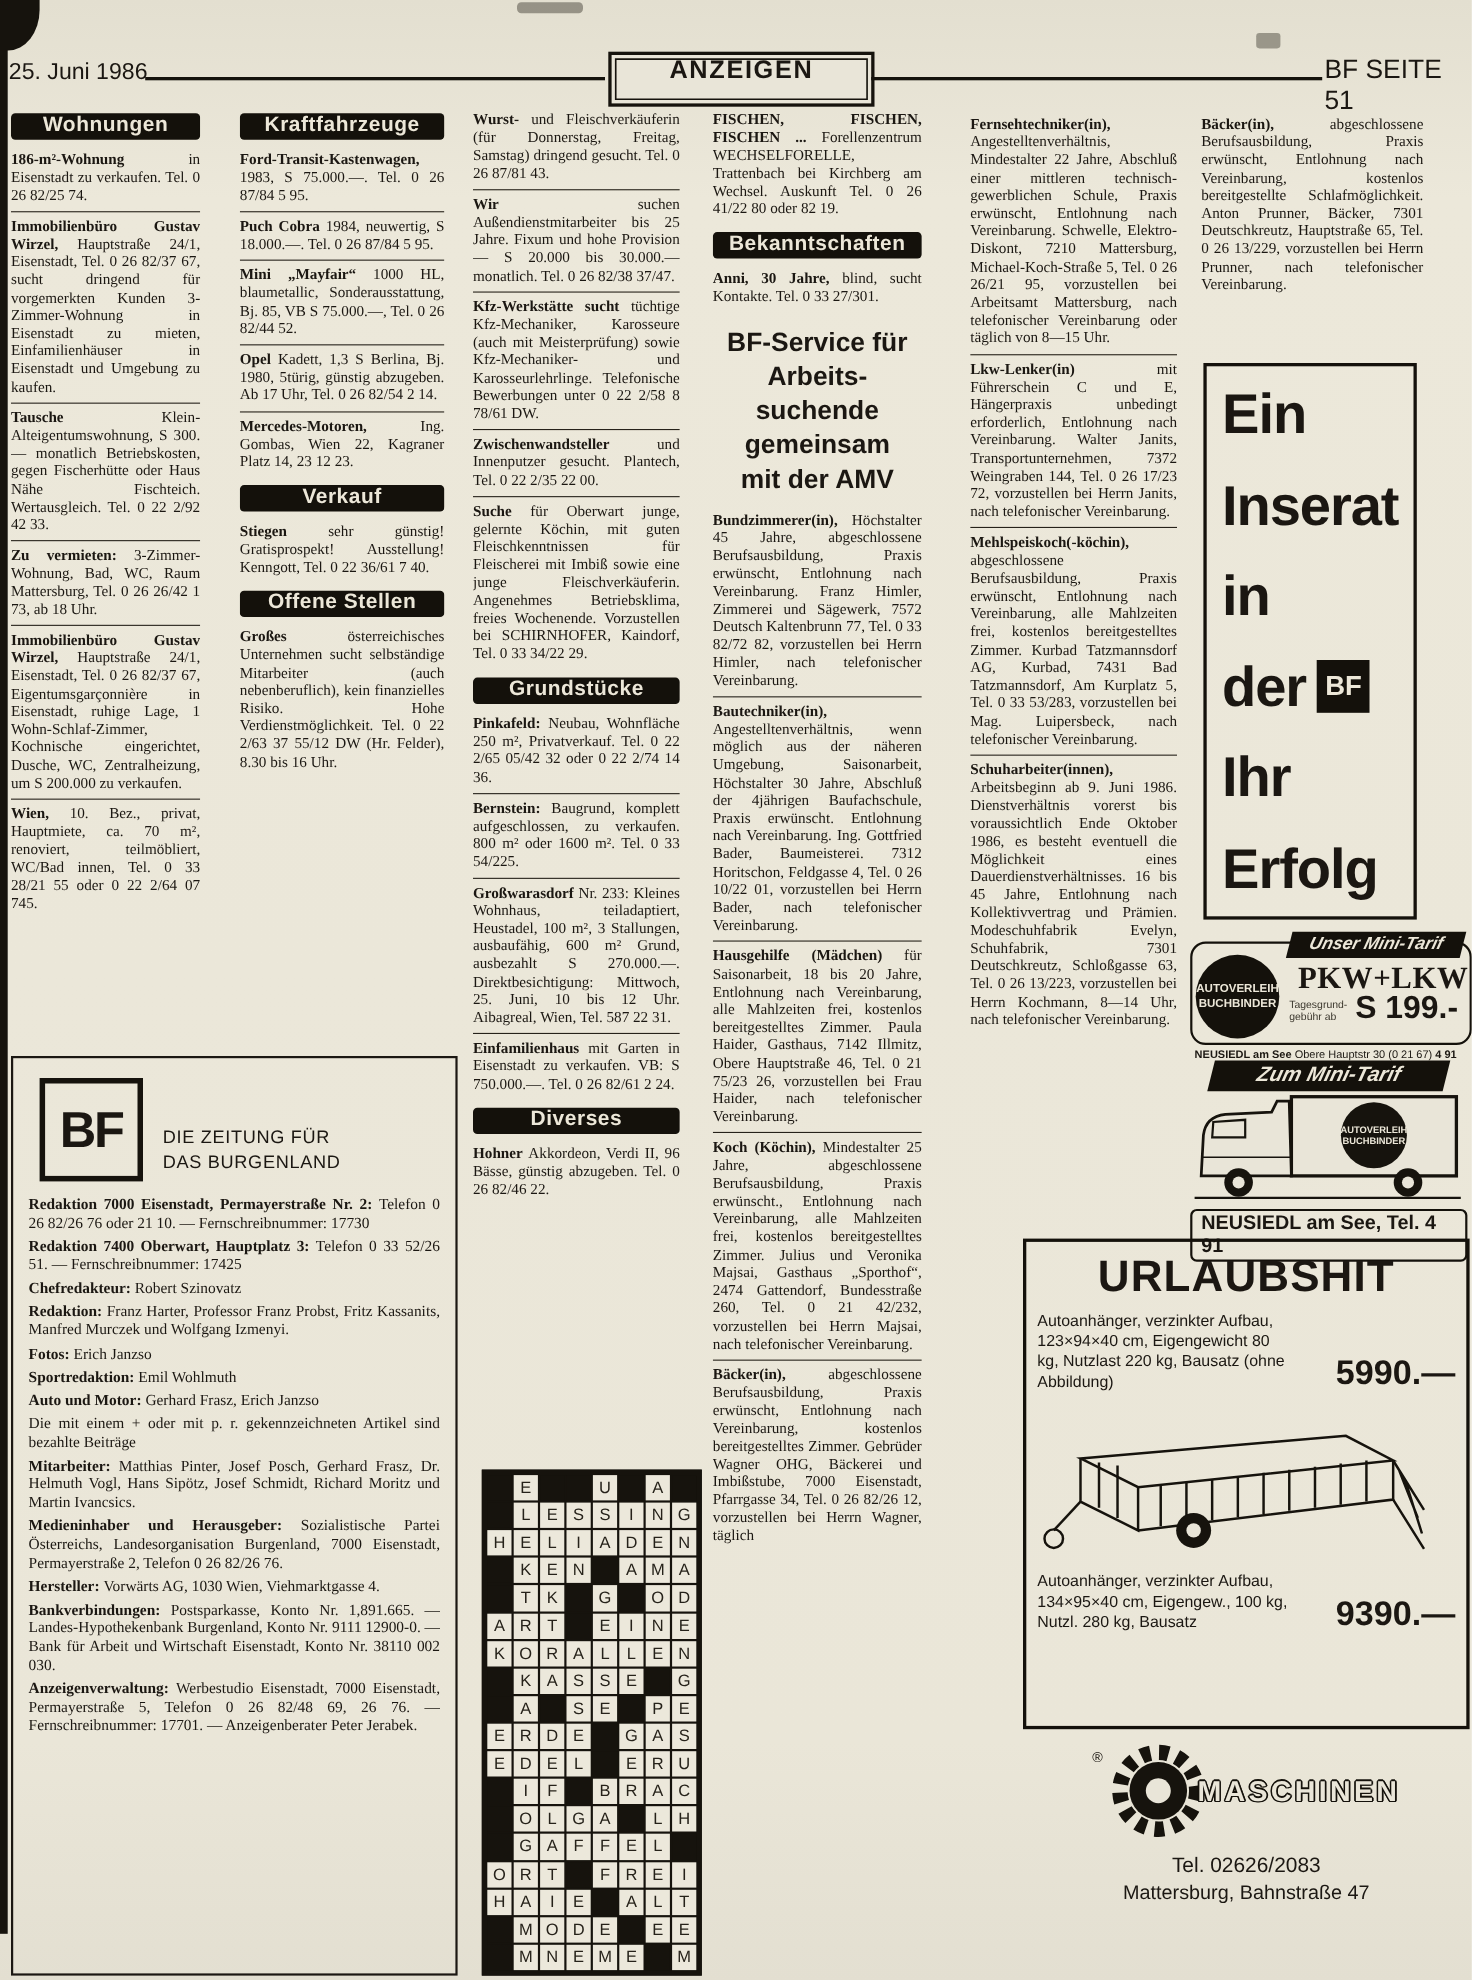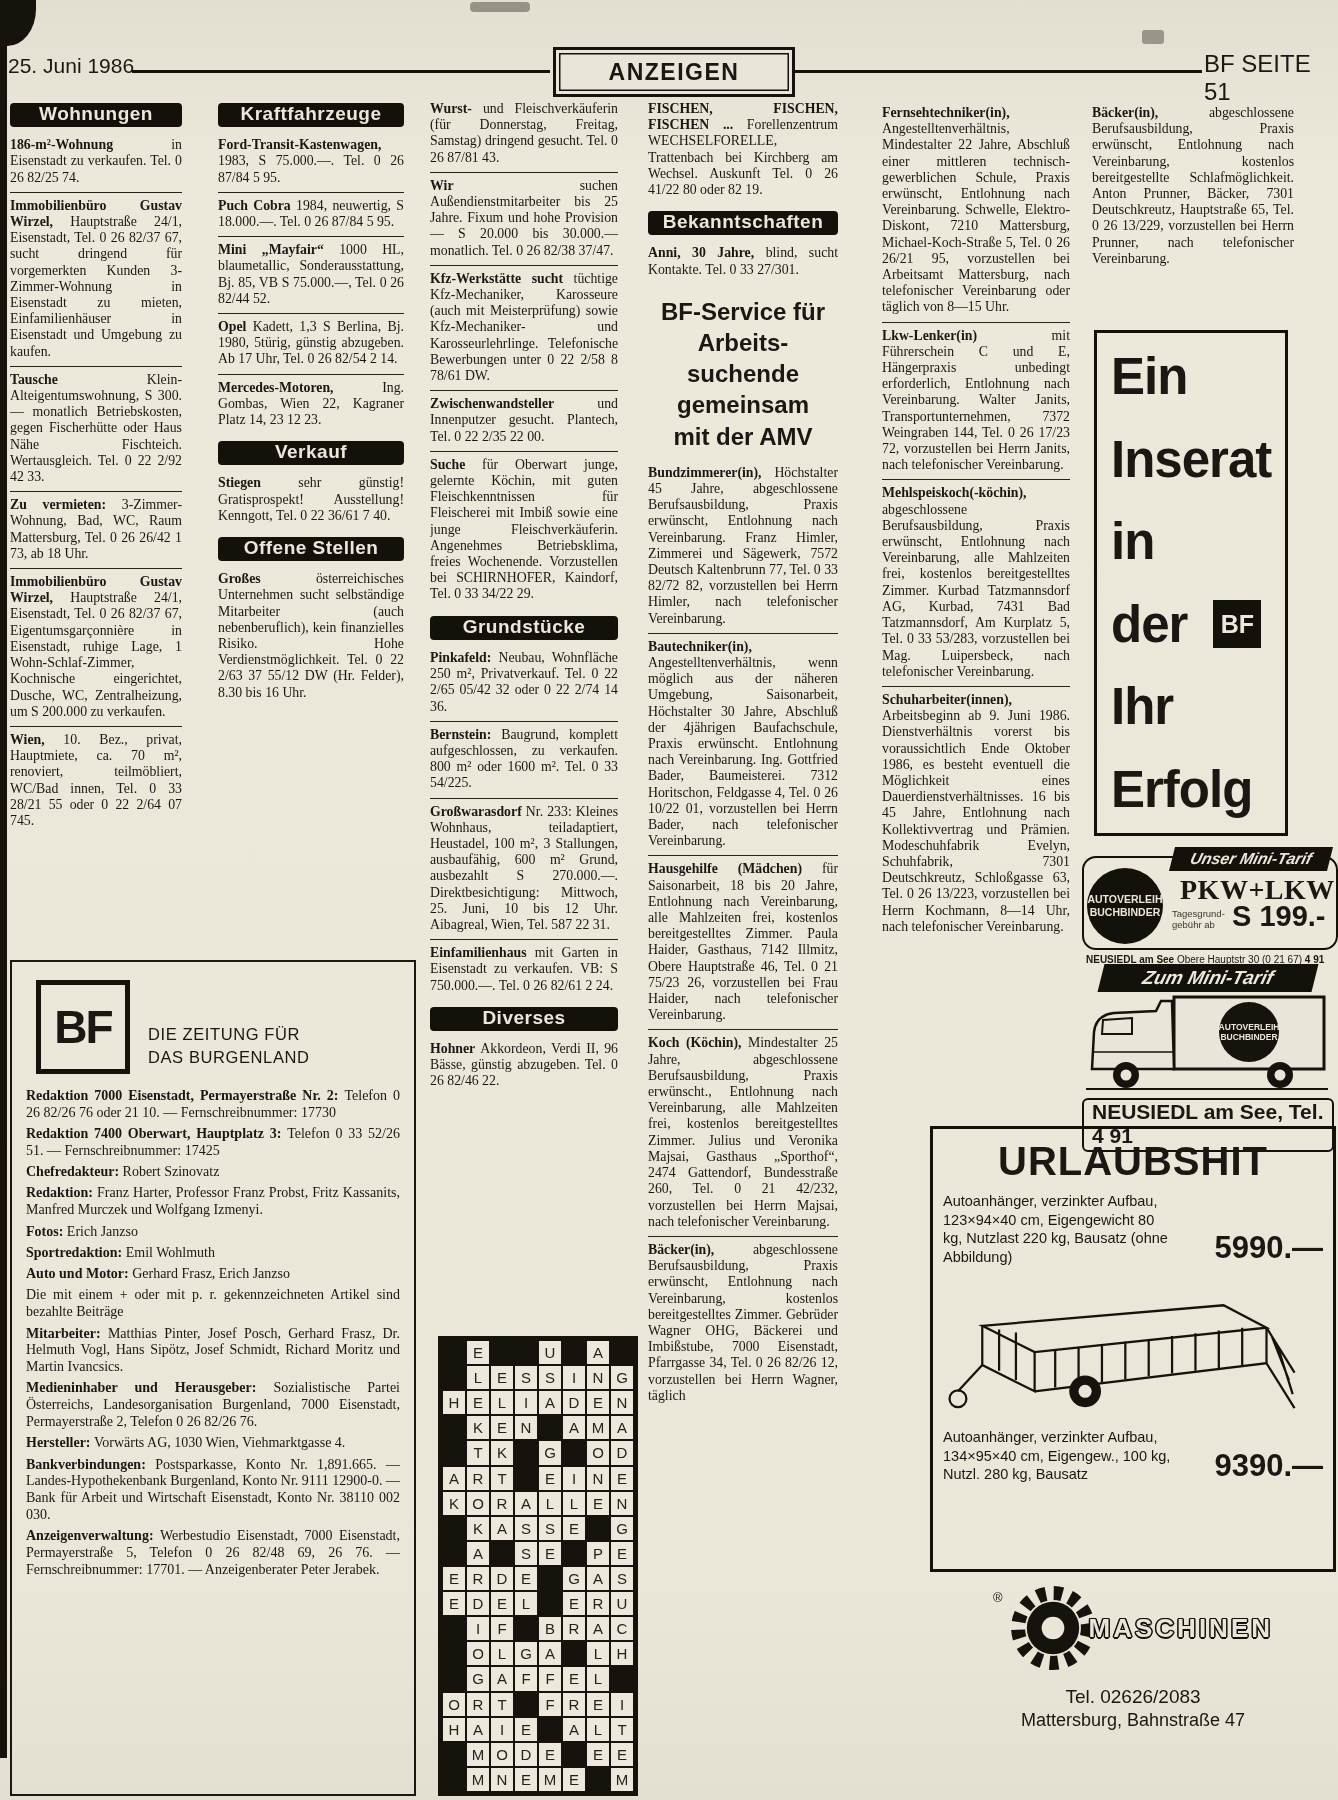--- a/index.html
+++ b/index.html
@@ -11,21 +11,21 @@
   .corner-blob{position:absolute;left:0;top:0;width:36px;height:46px;background:#16130d;border-radius:0 0 80% 0;}
   .mark1{position:absolute;left:470px;top:2px;width:60px;height:10px;background:#4a463c;opacity:.5;border-radius:4px;}
   .mark2{position:absolute;left:1142px;top:30px;width:22px;height:14px;background:#3f3b31;opacity:.45;border-radius:3px;}
   
   .hdr-date{position:absolute;left:8px;top:54px;font-family:"Liberation Sans",sans-serif;font-size:21px;}
   .hrule{position:absolute;top:70px;height:2.6px;background:#16130d;}
   .r1{left:132px;width:418px;}
   .r2{left:792px;width:410px;}
   .anz{position:absolute;left:553px;top:47px;width:236px;height:44px;border:3px solid #16130d;
     box-shadow:inset 0 0 0 3px #e9e5d8, inset 0 0 0 4.5px #16130d;
-    display:flex;align-items:center;justify-content:center;background:#e9e5d8;}
+    display:flex;justify-content:center;background:#e9e5d8;}
   .anz span{font-family:"Liberation Sans",sans-serif;font-weight:700;font-size:23px;letter-spacing:1.5px;}
   .hdr-page{position:absolute;left:1204px;top:50px;font-family:"Liberation Sans",sans-serif;font-size:24px;}
   
   .col{position:absolute;font-size:13.8px;line-height:16.2px;text-align:justify;overflow:hidden;}
   .c0{left:10px;top:96px;width:172px;height:858px;}
   .c1{left:218px;top:96px;width:186px;height:880px;}
   .c2{left:430px;top:96px;width:188px;height:1234px;}
   .c3{left:648px;top:96px;width:190px;height:1702px;}
   .c4{left:882px;top:100px;width:188px;height:1022px;}
   .c5{left:1092px;top:100px;width:202px;height:238px;}
@@ -50,41 +50,41 @@
   .crossword{position:absolute;left:438px;top:1336px;width:200px;height:460px;}
   .cw-grid{display:grid;grid-template-columns:repeat(8,1fr);grid-auto-rows:1fr;gap:2px;height:100%;
     background:#16130d;border:5px solid #16130d;box-sizing:border-box;}
   .cw{background:#ece8db;display:flex;align-items:center;justify-content:center;
     font-family:"Liberation Sans",sans-serif;font-weight:500;font-size:15px;color:#26221a;}
   .cw.blk{background:#16130d;}
   
   .inserat{position:absolute;left:1094px;top:330px;width:194px;height:506px;border:3.5px solid #14110b;
     box-sizing:border-box;padding:18px 14px;display:flex;flex-direction:column;justify-content:space-between;}
   .ins-word{font-family:"Liberation Sans",sans-serif;font-weight:700;font-size:51px;letter-spacing:-1px;line-height:1;}
-  .ins-row{display:flex;align-items:center;gap:26px;}
+  .ins-row{display:flex;align-items:center;gap:10px;}
   .ins-bf{width:48px;height:48px;background:#14110b;color:#ece7d8;display:flex;align-items:center;justify-content:center;
     font-family:"Liberation Sans",sans-serif;font-weight:700;font-size:25px;}
   
   .mt1{position:absolute;left:1082px;top:856px;width:252px;height:90px;border:2.5px solid #14110b;border-radius:14px;}
   .mt-circle{position:absolute;left:3px;top:10px;width:76px;height:76px;background:#14110b;border-radius:50%;
     color:#ece7d8;display:flex;flex-direction:column;align-items:center;justify-content:center;
     font-family:"Liberation Sans",sans-serif;font-weight:700;font-size:10.5px;line-height:1.2;}
   .mt-banner{position:absolute;left:88px;top:-11px;width:158px;height:24px;background:#14110b;transform:skewX(-14deg);
     color:#ece7d8;display:flex;align-items:center;justify-content:center;
     font-family:"Liberation Sans",sans-serif;font-style:italic;font-weight:700;font-size:16px;}
   .mt-pkw{position:absolute;left:96px;top:16px;font-family:Liberation Serif, serif;font-weight:700;font-size:28px;letter-spacing:.5px;}
   .mt-fee{position:absolute;left:88px;top:50px;font-family:"Liberation Sans",sans-serif;font-size:9.5px;line-height:1.2;color:#3a362c;}
   .mt-price{position:absolute;left:148px;top:42px;font-family:"Liberation Sans",sans-serif;font-weight:700;font-size:29px;}
   .mt1-footer{position:absolute;left:2px;bottom:-17px;font-family:"Liberation Sans",sans-serif;font-size:10px;white-space:nowrap;}
   .mt2{position:absolute;left:1082px;top:964px;width:252px;height:150px;}
   .mt2-banner{width:214px;height:28px;background:#14110b;transform:skewX(-14deg);margin:0 auto;
     color:#ece7d8;display:flex;align-items:center;justify-content:center;
     font-family:"Liberation Sans",sans-serif;font-style:italic;font-weight:700;font-size:19px;}
   .mt2-footer{margin:2px auto 0;width:fit-content;border:2.5px solid #14110b;border-radius:6px;padding:0 8px 2px;
-    font-family:"Liberation Sans",sans-serif;font-weight:700;font-size:21px;}
+    font-family:"Liberation Sans",sans-serif;font-weight:700;font-size:18px;}
   
   .urlaub{position:absolute;left:930px;top:1126px;width:406px;height:446px;border:3.5px solid #14110b;
     box-sizing:border-box;padding:8px 10px;font-family:"Liberation Sans",sans-serif;}
   .u-title{font-weight:700;font-size:40px;text-align:center;letter-spacing:1px;margin:2px 0 8px;}
   .u-row{display:flex;align-items:flex-end;}
   .u-item{width:228px;font-size:14.5px;line-height:1.28;text-align:left;}
   .u-price{font-weight:700;font-size:31px;margin-left:auto;}
   
   .konrath{position:absolute;left:930px;top:1580px;width:406px;text-align:center;font-family:"Liberation Sans",sans-serif;}
   .k-row{display:flex;align-items:center;justify-content:center;gap:2px;}

